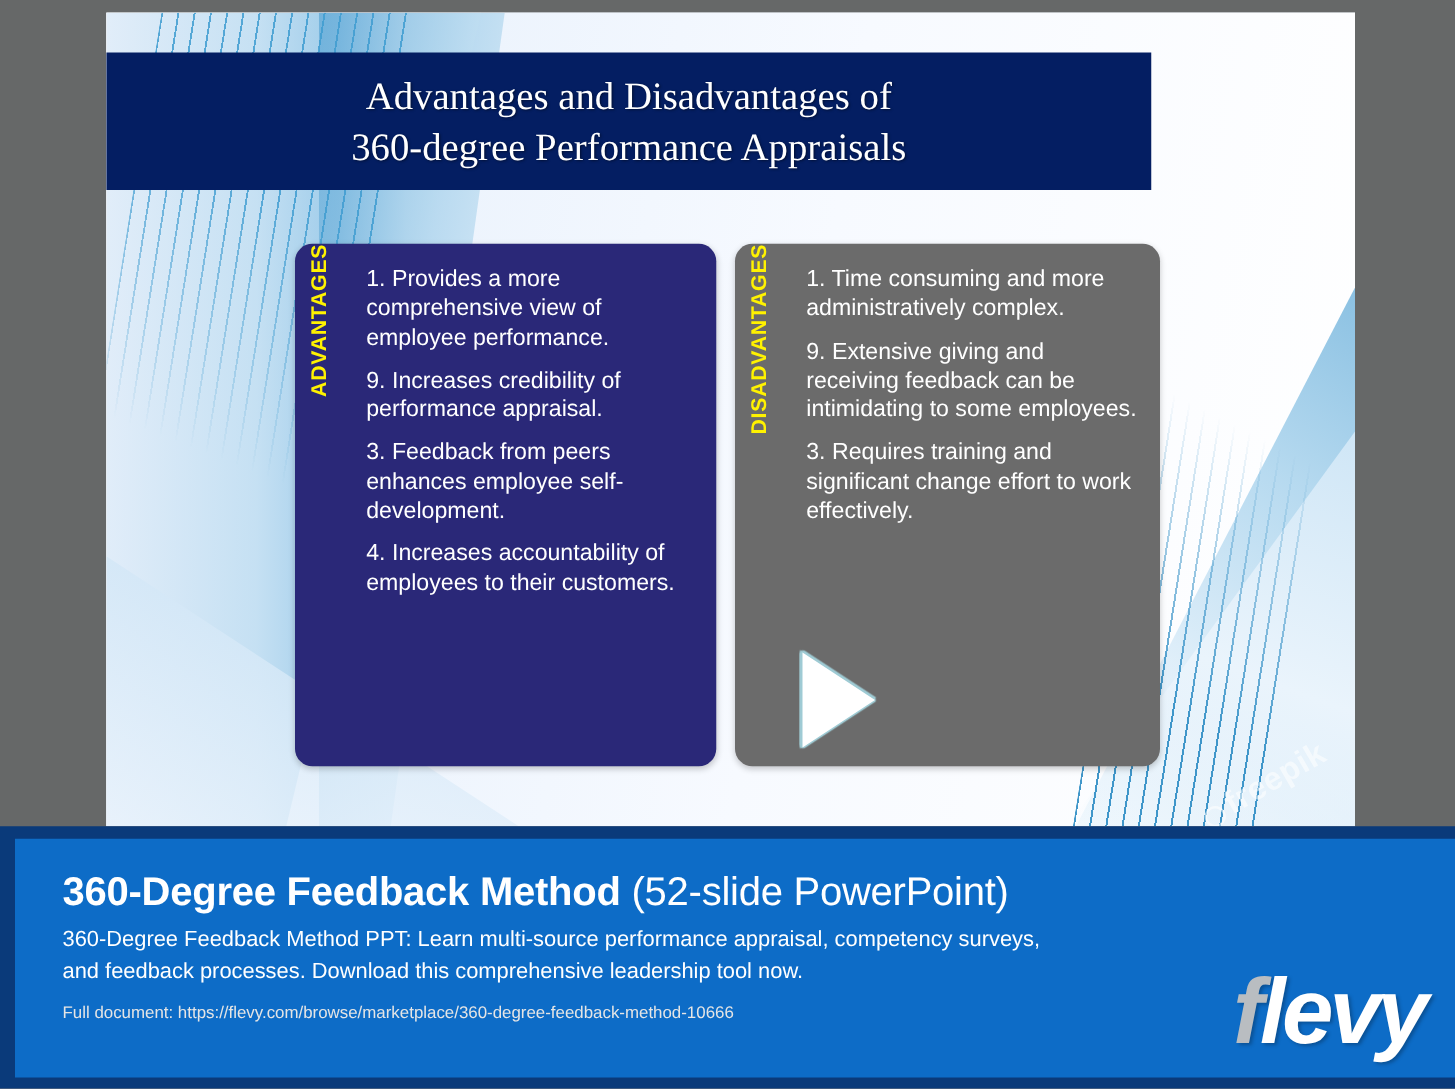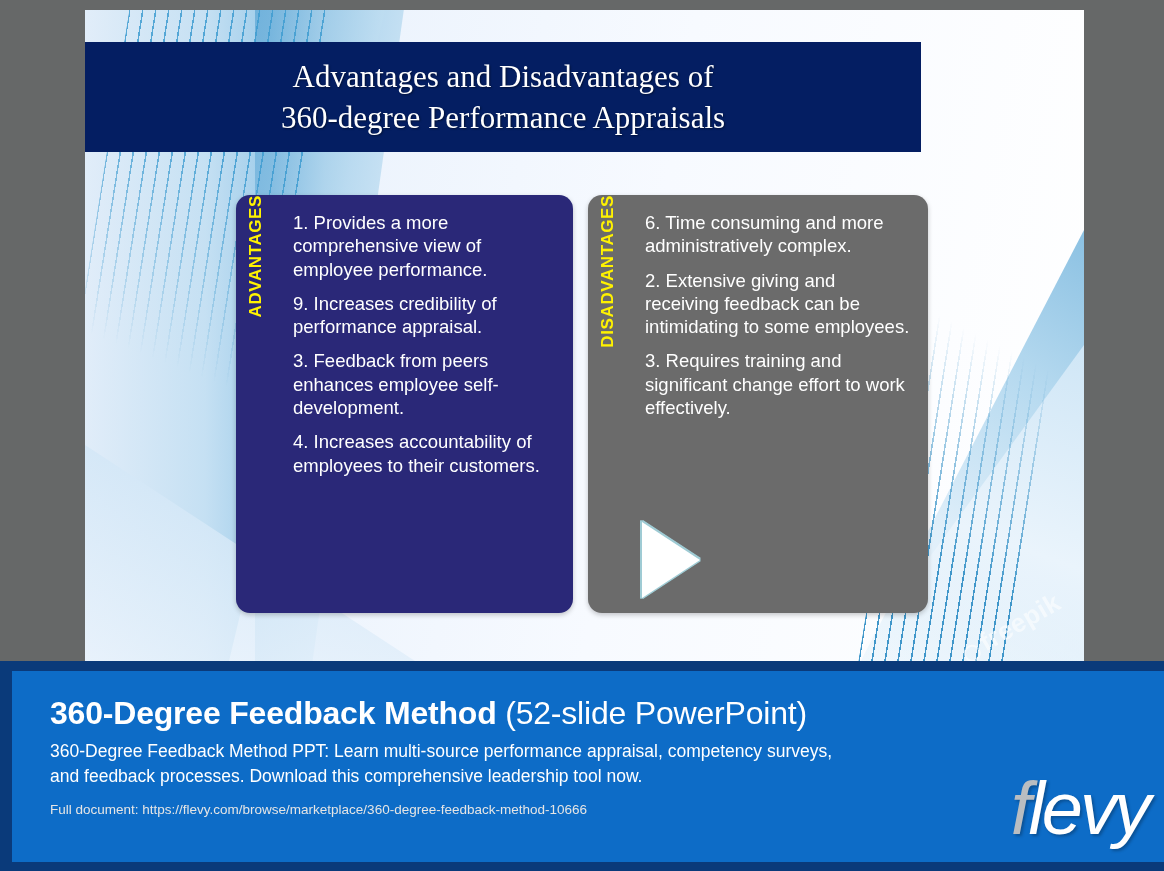--- a/index.html
+++ b/index.html
@@ -156,22 +156,22 @@
   #footer-desc{
     margin-top:7px;
     font-size:17.5px; color:#FFFFFF; line-height:1.42;
     max-width:790px;
   }
   #footer-url{
     margin-top:13px;
     font-size:13.5px; color:#e5e5e5;
   }
   #flevy-logo{
-    position:absolute; right:16px; bottom:16px;
-    font-size:74px; font-weight:normal; font-style:italic;
+    position:absolute; right:24px; bottom:16px;
+    font-size:74px; font-weight:bold; font-style:italic;
     letter-spacing:-3px; line-height:1;
     text-shadow:2px 2px 3px rgba(0,0,0,.25);
   }
   #flevy-logo .f{ color:#B9BDC1; }
   #flevy-logo .levy{ color:#FFFFFF; }
 </style>
 </head>
 <body>
 
 <div id="slide">
@@ -200,22 +200,22 @@
       <p>1. Provides a more comprehensive view of employee performance.</p>
       <p>9. Increases credibility of performance appraisal.</p>
       <p>3. Feedback from peers enhances employee self-development.</p>
       <p>4. Increases accountability of employees to their customers.</p>
     </div>
   </div>
 
   <div class="panel" id="panel-dis">
     <div class="panel-label">DISADVANTAGES</div>
     <div class="panel-body">
-      <p>6. Time consuming and more administratively complex.</p>
-      <p>2. Extensive giving and receiving feedback can be intimidating to some employees.</p>
+      <p>1. Time consuming and more administratively complex.</p>
+      <p>9. Extensive giving and receiving feedback can be intimidating to some employees.</p>
       <p>3. Requires training and significant change effort to work effectively.</p>
     </div>
   </div>
 
   <div id="flow-arrow"></div>
 </div>
 
 <div id="footer">
   <div id="footer-inner">
 

